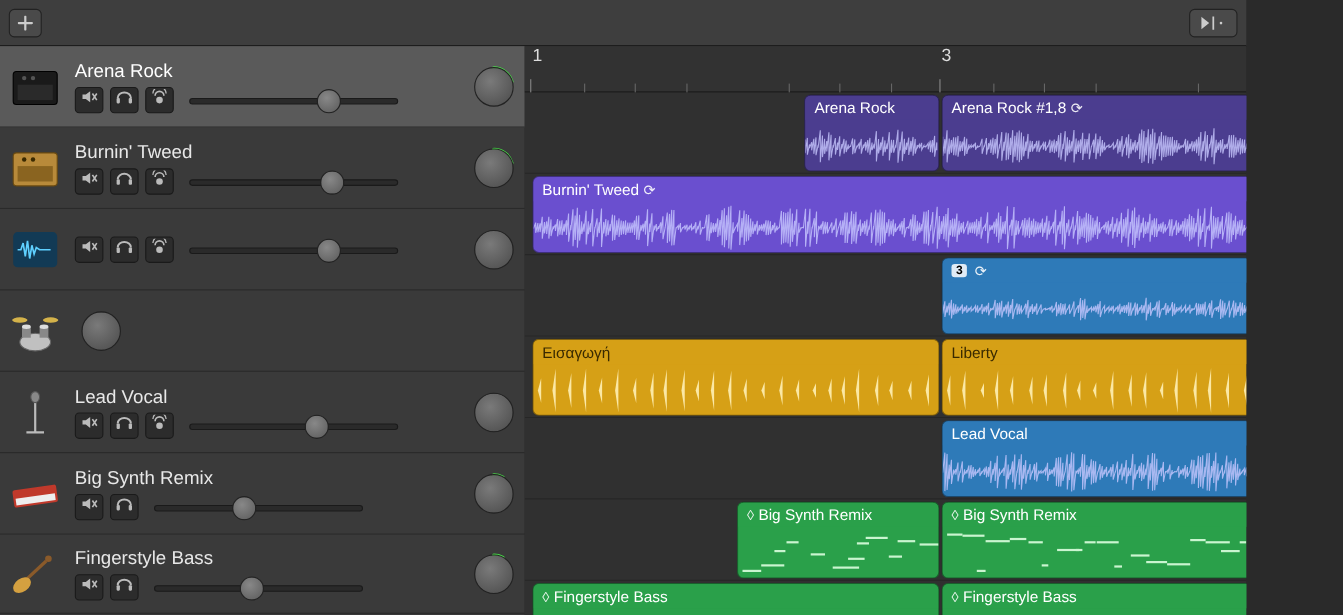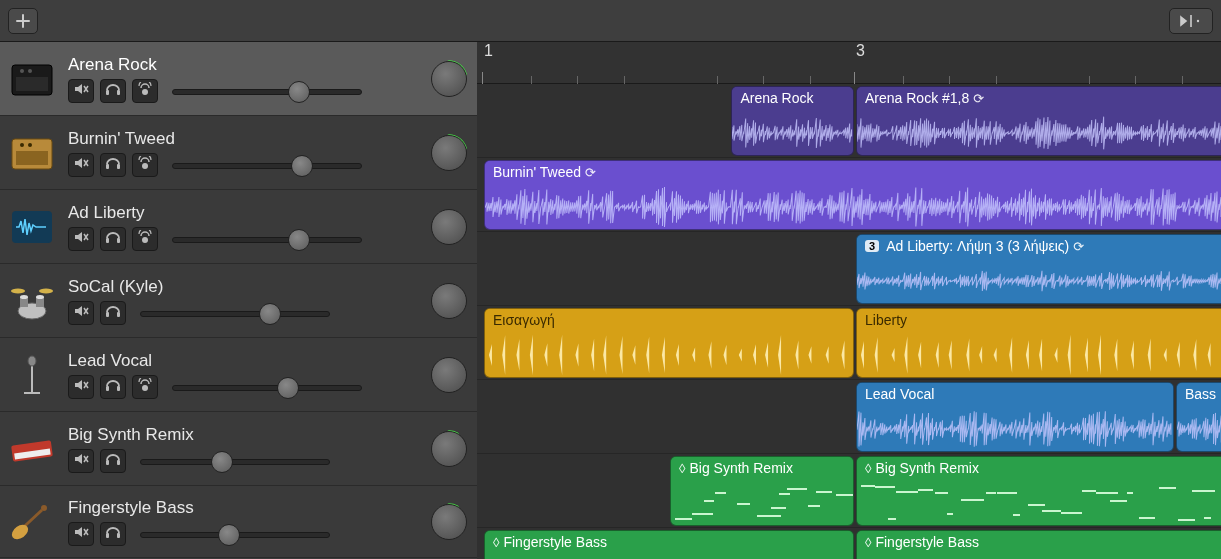--- a/index.html
+++ b/index.html
@@ -1,17 +1,17 @@
 <!DOCTYPE html>
 <html><head>
 <meta charset="utf-8">
 <style>
 * { margin:0; padding:0; box-sizing:border-box; font-family:-apple-system,Helvetica,Arial,sans-serif; }
 html,body { width:1221px; height:559px; background:#2a2a2a; overflow:hidden; }
-.app { display:flex; flex-direction:column; width:1221px; height:559px; }
+.app { display:flex; flex-direction:column; width:1133px; height:559px; }
 .toolbar { height:42px; background:#3e3e3e; border-bottom:1px solid #1a1a1a; display:flex; align-items:center; padding:0 8px; }
 .tb-btn { width:30px; height:26px; background:#4a4a4a; border:1px solid #222; border-radius:5px; display:flex; align-items:center; justify-content:center; cursor:pointer; color:#ccc; }
 .tb-spacer { flex:1; }
 .main { flex:1; display:flex; }
 .track-list { width:477px; background:#3a3a3a; display:flex; flex-direction:column; }
 .track { height:74px; display:flex; align-items:center; padding:4px 8px 4px 6px; border-bottom:1px solid #2a2a2a; gap:10px; }
 .track.selected { background:#5a5a5a; }
 .track.last { height:72px; }
 .t-icon { width:52px; height:52px; border-radius:6px; display:flex; align-items:center; justify-content:center; flex-shrink:0; }
 .t-body { flex:1; display:flex; flex-direction:column; gap:4px; }
@@ -158,21 +158,20 @@
     </div>
         </div>
         <div class="track">
     <div class="t-icon">
             <svg width="48" height="48" viewBox="0 0 48 48">
               <rect x="4" y="8" width="40" height="32" rx="4" fill="#123a55"></rect>
               <path d="M8 24h3l2-6 2 12 2-14 2 16 2-12 2 8 2-6 3 2h10" stroke="#5fd0ff" stroke-width="1.5" fill="none"></path>
             </svg>
           </div>
     <div class="t-body">
-      <div class="t-name">Ad Liberty</div>
       <div class="t-ctrls">
         <div class="sq">
                 <span><svg width="16" height="14" viewBox="0 0 16 14">
                     <path d="M2 5h3l4-3v10l-4-3H2z" fill="#bbb"></path>
                     <path d="M11 4l4 6M15 4l-4 6" stroke="#bbb" stroke-width="1.5"></path>
                   </svg></span>
               </div>
         <div class="sq">
                 <span><svg width="18" height="14" viewBox="0 0 18 14">
                     <path d="M3 8a6 5 0 0 1 12 0" stroke="#bbb" stroke-width="1.8" fill="none"></path>
@@ -203,43 +202,20 @@
             <svg width="48" height="48" viewBox="0 0 48 48">
               <ellipse cx="24" cy="34" rx="14" ry="8" fill="#c0c0c0" stroke="#666"></ellipse>
               <rect x="12" y="20" width="8" height="10" fill="#888"></rect>
               <rect x="28" y="20" width="8" height="10" fill="#888"></rect>
               <ellipse cx="16" cy="20" rx="4" ry="2" fill="#ddd"></ellipse>
               <ellipse cx="32" cy="20" rx="4" ry="2" fill="#ddd"></ellipse>
               <ellipse cx="10" cy="14" rx="7" ry="2.5" fill="#d4b24a"></ellipse>
               <ellipse cx="38" cy="14" rx="7" ry="2.5" fill="#d4b24a"></ellipse>
             </svg>
           </div>
-    <div class="t-body">
-      <div class="t-name">SoCal (Kyle)</div>
-      <div class="t-ctrls">
-        <div class="sq">
-                <span><svg width="16" height="14" viewBox="0 0 16 14">
-                    <path d="M2 5h3l4-3v10l-4-3H2z" fill="#bbb"></path>
-                    <path d="M11 4l4 6M15 4l-4 6" stroke="#bbb" stroke-width="1.5"></path>
-                  </svg></span>
-              </div>
-        <div class="sq">
-                <span><svg width="18" height="14" viewBox="0 0 18 14">
-                    <path d="M3 8a6 5 0 0 1 12 0" stroke="#bbb" stroke-width="1.8" fill="none"></path>
-                    <rect x="2" y="8" width="3" height="5" rx="1" fill="#bbb"></rect>
-                    <rect x="13" y="8" width="3" height="5" rx="1" fill="#bbb"></rect>
-                  </svg></span>
-              </div>
-
-        <div class="slider">
-          <div class="slider-track"></div>
-          <div class="slider-thumb" style="left:118.99999999999999px"></div>
-        </div>
-      </div>
-    </div>
     <div class="knob-wrap">
 
       <div class="knob"></div>
     </div>
         </div>
         <div class="track">
     <div class="t-icon">
             <svg width="48" height="48" viewBox="0 0 48 48">
               <line x1="24" y1="8" x2="24" y2="42" stroke="#bbb" stroke-width="2"></line>
               <ellipse cx="24" cy="10" rx="4" ry="5" fill="#888" stroke="#555"></ellipse>
@@ -408,21 +384,20 @@
       <span class="loop-icn">⟳</span>
     </div>
     <div class="region-body"><svg class="wave" viewBox="0 0 742 46" preserveAspectRatio="none">
                 <path d="M0 23 L0 22.1390945524001 L0 23.8609054475999 L2 18.549303217789305 L2 27.450696782210695 L4 18.964971193143967 L4 27.035028806856033 L6 19.20447088092436 L6 26.79552911907564 L8 13.46670424218444 L8 32.53329575781556 L10 18.056552761480646 L10 27.943447238519354 L12 17.495515991136234 L12 28.504484008863766 L14 13.493323078020717 L14 32.506676921979285 L16 15.770347604552018 L16 30.22965239544798 L18 21.844647626900343 L18 24.155352373099657 L20 20.215045234053477 L20 25.784954765946523 L22 15.498915172150166 L22 30.501084827849834 L24 16.84878007009885 L24 29.15121992990115 L26 16.590353635114084 L26 29.409646364885916 L28 19.571317508971017 L28 26.428682491028983 L30 16.60884860216915 L30 29.39115139783085 L32 10.726498095622244 L32 35.27350190437775 L34 20.75144340535572 L34 25.24855659464428 L36 6.89983556155342 L36 39.10016443844658 L38 12.345019583551226 L38 33.65498041644877 L40 5.6702411300526485 L40 40.329758869947355 L42 11.755937853819356 L42 34.244062146180646 L44 17.49244667958765 L44 28.50755332041235 L46 19.489426480844116 L46 26.510573519155884 L48 8.322064974468098 L48 37.6779350255319 L50 17.352328586409172 L50 28.647671413590828 L52 19.16449628038196 L52 26.83550371961804 L54 6.7733198056732675 L54 39.22668019432673 L56 22.514744945301135 L56 23.485255054698865 L58 14.859239237672474 L58 31.140760762327524 L60 18.299409625027486 L60 27.700590374972514 L62 6.219965864941461 L62 39.78003413505854 L64 17.958063018656826 L64 28.041936981343174 L66 15.44285688573584 L66 30.55714311426416 L68 16.570626653102295 L68 29.429373346897705 L70 19.942390442168485 L70 26.057609557831515 L72 11.66595903902146 L72 34.33404096097854 L74 12.27457908619644 L74 33.72542091380356 L76 16.594807287968397 L76 29.405192712031603 L78 14.91742936756936 L78 31.082570632430638 L80 16.694971479520845 L80 29.305028520479155 L82 17.29043838568177 L82 28.70956161431823 L84 16.66629785920353 L84 29.33370214079647 L86 18.55719928566203 L86 27.44280071433797 L88 18.485346487702575 L88 27.514653512297425 L90 18.684235817206773 L90 27.315764182793227 L92 16.7065934475362 L92 29.2934065524638 L94 12.628742210099928 L94 33.37125778990007 L96 12.309360143481609 L96 33.69063985651839 L98 20.5816799660692 L98 25.4183200339308 L100 19.582486618623953 L100 26.417513381376047 L102 17.00263290905846 L102 28.99736709094154 L104 6.978026278345393 L104 39.021973721654604 L106 19.297481949634555 L106 26.702518050365445 L108 10.465467895039499 L108 35.534532104960505 L110 21.058895045051578 L110 24.941104954948422 L112 19.86621555834152 L112 26.13378444165848 L114 21.76998138201828 L114 24.23001861798172 L116 18.335530581503363 L116 27.664469418496637 L118 13.036460567272059 L118 32.96353943272794 L120 22.980218430240726 L120 23.019781569759274 L122 9.750510018497922 L122 36.24948998150208 L124 10.990300857637996 L124 35.009699142362 L126 7.480394163358568 L126 38.51960583664143 L128 7.687918122733224 L128 38.31208187726678 L130 22.577447799868317 L130 23.422552200131683 L132 21.1851442103557 L132 24.8148557896443 L134 19.00963614340673 L134 26.99036385659327 L136 22.576331904379764 L136 23.423668095620236 L138 21.454197866094823 L138 24.545802133905177 L140 20.523788284594204 L140 25.476211715405796 L142 22.20063097956355 L142 23.79936902043645 L144 20.556800814147742 L144 25.443199185852258 L146 21.663726636907978 L146 24.336273363092022 L148 18.150122037596432 L148 27.849877962403568 L150 21.503232632554592 L150 24.496767367445408 L152 16.903777729842837 L152 29.096222270157163 L154 22.498671789530384 L154 23.501328210469616 L156 22.919375117843657 L156 23.080624882156343 L158 11.862598227530365 L158 34.13740177246964 L160 11.334022461323828 L160 34.665977538676174 L162 18.265859964512018 L162 27.734140035487982 L164 18.966287997282244 L164 27.033712002717756 L166 19.347824896879107 L166 26.652175103120893 L168 14.915075516549726 L168 31.084924483450273 L170 16.300864367976423 L170 29.699135632023577 L172 7.72463228789236 L172 38.27536771210764 L174 6.0749780641727895 L174 39.92502193582721 L176 12.106363794722473 L176 33.89363620527753 L178 4.815216576721973 L178 41.18478342327803 L180 3.8946108047497887 L180 42.10538919525021 L182 18.33889161994513 L182 27.66110838005487 L184 22.804689025396375 L184 23.195310974603625 L186 19.601403721547175 L186 26.398596278452825 L188 7.853811484372679 L188 38.14618851562732 L190 14.502878376740725 L190 31.497121623259275 L192 7.968709204432171 L192 38.03129079556783 L194 11.078237775084677 L194 34.92176222491533 L196 11.918011397361223 L196 34.08198860263877 L198 15.059357419750153 L198 30.940642580249847 L200 17.50562242943214 L200 28.49437757056786 L202 19.932738360468143 L202 26.067261639531857 L204 17.049226852537338 L204 28.950773147462662 L206 20.54550030366642 L206 25.45449969633358 L208 20.245282914173227 L208 25.754717085826773 L210 19.536356057614846 L210 26.463643942385154 L212 16.544356412107845 L212 29.455643587892155 L214 16.62676993542524 L214 29.37323006457476 L216 17.41884569387629 L216 28.58115430612371 L218 20.704268963975185 L218 25.295731036024815 L220 18.723800428857633 L220 27.276199571142367 L222 21.237956442861204 L222 24.762043557138796 L224 22.56674767998912 L224 23.43325232001088 L226 8.399427241540351 L226 37.60057275845965 L228 9.464137166721779 L228 36.53586283327822 L230 10.098923885571883 L230 35.901076114428115 L232 9.212015826041878 L232 36.78798417395812 L234 6.35929938628264 L234 39.64070061371736 L236 10.658530067497573 L236 35.34146993250243 L238 16.892908405733817 L238 29.107091594266183 L240 6.895198083742997 L240 39.104801916257 L242 18.787587555203736 L242 27.212412444796264 L244 22.56867948848213 L244 23.43132051151787 L246 22.429501665204775 L246 23.570498334795225 L248 6.44693972130586 L248 39.55306027869414 L250 17.706651090360378 L250 28.293348909639622 L252 6.495215088591973 L252 39.504784911408024 L254 22.252200940516364 L254 23.747799059483636 L256 14.724533979696467 L256 31.275466020303533 L258 8.86495108825373 L258 37.13504891174627 L260 21.32364552022255 L260 24.67635447977745 L262 21.107980844683226 L262 24.892019155316774 L264 17.31383341449463 L264 28.68616658550537 L266 17.87282605010805 L266 28.12717394989195 L268 18.21342550235677 L268 27.78657449764323 L270 22.90160890907463 L270 23.09839109092537 L272 18.419036221011883 L272 27.580963778988117 L274 21.141785818997146 L274 24.858214181002854 L276 14.89274572826566 L276 31.10725427173434 L278 22.810952162947213 L278 23.189047837052787 L280 16.78892943442582 L280 29.21107056557418 L282 16.478306801290728 L282 29.521693198709272 L284 9.738190822383377 L284 36.26180917761663 L286 9.757338558761196 L286 36.2426614412388 L288 17.865169651032094 L288 28.134830348967906 L290 8.733536851063345 L290 37.26646314893665 L292 10.97642221788159 L292 35.02357778211841 L294 9.133459963037293 L294 36.866540036962704 L296 20.31502233196807 L296 25.68497766803193 L298 15.94003542536539 L298 30.05996457463461 L300 19.15156188505874 L300 26.84843811494126 L302 17.270726742218837 L302 28.729273257781163 L304 15.859054262868046 L304 30.140945737131954 L306 21.23686894868952 L306 24.76313105131048 L308 9.723663902788651 L308 36.27633609721135 L310 21.557247703074474 L310 24.442752296925526 L312 7.421210498715217 L312 38.57878950128478 L314 9.839731645235865 L314 36.160268354764135 L316 7.221471359451151 L316 38.77852864054885 L318 8.998771103532722 L318 37.00122889646728 L320 9.783142884555067 L320 36.21685711544493 L322 18.299628991173172 L322 27.700371008826828 L324 15.441224355398939 L324 30.558775644601063 L326 17.069459995617095 L326 28.930540004382905 L328 15.749451419671843 L328 30.250548580328157 L330 19.265616571793593 L330 26.734383428206407 L332 22.478901067018654 L332 23.521098932981346 L334 20.111387228633394 L334 25.888612771366606 L336 17.205062070395158 L336 28.794937929604842 L338 14.613138546742181 L338 31.38686145325782 L340 22.512380888106794 L340 23.487619111893206 L342 22.078876477915532 L342 23.921123522084468 L344 15.561856836761706 L344 30.438143163238294 L346 11.372996511708399 L346 34.6270034882916 L348 11.916956614863436 L348 34.08304338513656 L350 16.90267336998529 L350 29.09732663001471 L352 18.592706405696173 L352 27.407293594303827 L354 19.97544100969201 L354 26.02455899030799 L356 9.025274254751455 L356 36.97472574524855 L358 8.958423307172739 L358 37.04157669282726 L360 7.507937592729073 L360 38.49206240727093 L362 20.425477576760144 L362 25.574522423239856 L364 9.339240884542285 L364 36.660759115457715 L366 22.435278472506436 L366 23.564721527493564 L368 4.742210991706187 L368 41.25778900829381 L370 12.83078991239851 L370 33.16921008760149 L372 17.472908939883233 L372 28.527091060116767 L374 12.932993049172762 L374 33.067006950827235 L376 11.157275934248258 L376 34.84272406575174 L378 5.8908904893537155 L378 40.109109510646284 L380 16.351575900726395 L380 29.648424099273605 L382 15.090602837976206 L382 30.909397162023794 L384 15.123237837070949 L384 30.87676216292905 L386 10.639472764718473 L386 35.36052723528152 L388 16.94745119778901 L388 29.05254880221099 L390 18.904479100453436 L390 27.095520899546564 L392 17.880191586438567 L392 28.119808413561433 L394 22.583295385868148 L394 23.416704614131852 L396 17.014831474835745 L396 28.985168525164255 L398 18.50366692063401 L398 27.49633307936599 L400 18.32235261760463 L400 27.67764738239537 L402 17.75157926317928 L402 28.24842073682072 L404 15.542586095571696 L404 30.457413904428304 L406 17.235379574354056 L406 28.764620425645944 L408 13.478768563574604 L408 32.521231436425396 L410 22.443721182325238 L410 23.556278817674762 L412 20.204671958237004 L412 25.795328041762996 L414 9.502867559867639 L414 36.49713244013236 L416 20.53310852286029 L416 25.46689147713971 L418 21.085287308338604 L418 24.914712691661396 L420 17.810413572472548 L420 28.189586427527452 L422 15.101076602360774 L422 30.898923397639226 L424 9.845778147858152 L424 36.154221852141845 L426 12.770397943730421 L426 33.22960205626958 L428 17.856548133741065 L428 28.143451866258935 L430 17.328593603566322 L430 28.671406396433678 L432 4.354635772172788 L432 41.645364227827216 L434 20.993004676183652 L434 25.006995323816348 L436 15.97704950312485 L436 30.02295049687515 L438 4.949096304896518 L438 41.050903695103486 L440 16.579992830642908 L440 29.420007169357092 L442 17.231013685465115 L442 28.768986314534885 L444 22.245472552028534 L444 23.754527447971466 L446 16.247716315986402 L446 29.752283684013598 L448 14.5186775185695 L448 31.4813224814305 L450 16.076189733620026 L450 29.923810266379974 L452 14.0826180423276 L452 31.9173819576724 L454 16.912008825419527 L454 29.087991174580473 L456 15.148055689963273 L456 30.85194431003673 L458 17.292585001563687 L458 28.707414998436313 L460 18.33052069043252 L460 27.66947930956748 L462 18.71513808654753 L462 27.28486191345247 L464 15.034450370403974 L464 30.965549629596026 L466 18.50793140490907 L466 27.49206859509093 L468 12.563558256391092 L468 33.43644174360891 L470 16.98841850689126 L470 29.01158149310874 L472 21.749920754306196 L472 24.250079245693804 L474 17.89919220630604 L474 28.10080779369396 L476 7.408410457198206 L476 38.59158954280179 L478 20.761728926354593 L478 25.238271073645407 L480 17.57752284234523 L480 28.42247715765477 L482 8.33002384615451 L482 37.66997615384549 L484 4.320446677176683 L484 41.67955332282332 L486 18.85173344130405 L486 27.14826655869595 L488 15.768371466985702 L488 30.231628533014298 L490 22.17237066871738 L490 23.82762933128262 L492 13.400058220317135 L492 32.599941779682865 L494 20.930928428534315 L494 25.069071571465685 L496 8.449841303846647 L496 37.55015869615335 L498 12.956004217724292 L498 33.04399578227571 L500 15.085636768860443 L500 30.914363231139557 L502 14.049906017160227 L502 31.950093982839775 L504 9.952056611784904 L504 36.047943388215096 L506 10.904055052398428 L506 35.09594494760157 L508 11.951967769545453 L508 34.048032230454545 L510 14.429233618783483 L510 31.570766381216515 L512 16.80983448932528 L512 29.19016551067472 L514 13.181887393787573 L514 32.81811260621242 L516 18.03825547294557 L516 27.96174452705443 L518 22.637626594648943 L518 23.362373405351057 L520 21.068885792769006 L520 24.931114207230994 L522 18.0163375629245 L522 27.9836624370755 L524 16.986562351954255 L524 29.013437648045745 L526 19.749426312443845 L526 26.250573687556155 L528 13.598050890352578 L528 32.40194910964742 L530 19.356455095713095 L530 26.643544904286905 L532 14.856425224959864 L532 31.143574775040136 L534 17.491772308174255 L534 28.508227691825745 L536 9.954429087113791 L536 36.045570912886205 L538 15.406035276319848 L538 30.593964723680152 L540 13.904819454915529 L540 32.095180545084474 L542 6.489287719370509 L542 39.51071228062949 L544 17.963902786283168 L544 28.036097213716832 L546 8.046445150174879 L546 37.953554849825125 L548 5.404787368270785 L548 40.59521263172921 L550 14.002522458888151 L550 31.99747754111185 L552 11.77416468774716 L552 34.22583531225284 L554 18.860208952365525 L554 27.139791047634475 L556 14.23064437666127 L556 31.769355623338733 L558 17.520969732922943 L558 28.479030267077057 L560 18.07409572094596 L560 27.92590427905404 L562 10.843801752856454 L562 35.15619824714355 L564 16.57921834945342 L564 29.42078165054658 L566 14.831615101605834 L566 31.168384898394166 L568 14.918239229978058 L568 31.081760770021944 L570 19.84329834483058 L570 26.15670165516942 L572 19.20211509175162 L572 26.79788490824838 L574 17.88153983184398 L574 28.11846016815602 L576 20.022004321547474 L576 25.977995678452526 L578 22.450433248307053 L578 23.549566751692947 L580 15.812736964166994 L580 30.187263035833006 L582 15.585916233744431 L582 30.41408376625557 L584 21.237118050336065 L584 24.762881949663935 L586 16.55912089560557 L586 29.44087910439443 L588 18.523751173400285 L588 27.476248826599715 L590 20.308557973703127 L590 25.691442026296873 L592 17.2016930518611 L592 28.7983069481389 L594 14.84113400939605 L594 31.15886599060395 L596 15.455425989651774 L596 30.544574010348228 L598 11.263049921672867 L598 34.73695007832713 L600 12.807964962962945 L600 33.19203503703706 L602 14.444350182135382 L602 31.55564981786462 L604 19.01253376311654 L604 26.98746623688346 L606 6.506220659421675 L606 39.49377934057833 L608 12.692255161990072 L608 33.307744838009924 L610 19.26333807575577 L610 26.73666192424423 L612 6.1598090723882315 L612 39.84019092761177 L614 21.44491512386923 L614 24.55508487613077 L616 20.445107372197572 L616 25.554892627802428 L618 4.792792568327037 L618 41.20720743167296 L620 12.71073631135421 L620 33.28926368864579 L622 14.262235118268938 L622 31.73776488173106 L624 13.647574160723916 L624 32.35242583927608 L626 17.602733223062522 L626 28.397266776937478 L628 12.818945833146346 L628 33.181054166853656 L630 22.819487609873782 L630 23.180512390126218 L632 9.930619130449628 L632 36.06938086955037 L634 9.204260409716214 L634 36.79573959028379 L636 10.552884616807445 L636 35.44711538319255 L638 16.66093835736173 L638 29.33906164263827 L640 12.685267878118712 L640 33.31473212188129 L642 17.426411340668132 L642 28.573588659331868 L644 16.248657790855216 L644 29.751342209144784 L646 16.054939232440255 L646 29.945060767559745 L648 20.61125742106327 L648 25.38874257893673 L650 22.830320240144726 L650 23.169679759855274 L652 19.272126790044346 L652 26.727873209955654 L654 14.490133470092177 L654 31.509866529907825 L656 15.042885498941217 L656 30.957114501058783 L658 12.664853517517834 L658 33.335146482482166 L660 18.458209524051348 L660 27.541790475948652 L662 19.882698064221536 L662 26.117301935778464 L664 14.83359763440485 L664 31.16640236559515 L666 18.74200484958177 L666 27.25799515041823 L668 5.902713679326407 L668 40.09728632067359 L670 5.973705064160782 L670 40.02629493583922 L672 22.35370470022221 L672 23.64629529977779 L674 15.512242125691035 L674 30.487757874308965 L676 13.647652770761598 L676 32.352347229238404 L678 21.172523438646873 L678 24.827476561353127 L680 5.283729440707393 L680 40.71627055929261 L682 11.55663365671816 L682 34.44336634328184 L684 6.463926504294147 L684 39.53607349570585 L686 5.939262833384493 L686 40.06073716661551 L688 10.847570029265524 L688 35.152429970734474 L690 10.309876266569413 L690 35.69012373343059 L692 9.130017376854173 L692 36.86998262314583 L694 21.24691606776513 L694 24.75308393223487 L696 21.699635216218358 L696 24.300364783781642 L698 22.38575616599406 L698 23.61424383400594 L700 18.101493274940182 L700 27.898506725059818 L702 18.052245526278618 L702 27.947754473721382 L704 22.62826970112242 L704 23.37173029887758 L706 14.969191237894792 L706 31.03080876210521 L708 22.235269815763974 L708 23.764730184236026 L710 21.725159020386805 L710 24.274840979613195 L712 16.491612262095515 L712 29.508387737904485 L714 18.49805436971918 L714 27.50194563028082 L716 14.199327979729933 L716 31.800672020270067 L718 21.47981969031507 L718 24.52018030968493 L720 20.487297875196123 L720 25.512702124803877 L722 14.15700088283588 L722 31.84299911716412 L724 11.6678926440996 L724 34.3321073559004 L726 15.706585563564387 L726 30.29341443643561 L728 9.567349115962218 L728 36.432650884037784 L730 17.59849592416292 L730 28.40150407583708 L732 9.283941606938344 L732 36.71605839306166 L734 8.101982040000934 L734 37.898017959999066 L736 20.2615576466096 L736 25.7384423533904 L738 13.473804586691047 L738 32.526195413308955 L740 22.579611326574724 L740 23.420388673425276" stroke="rgba(200,200,255,0.8)" stroke-width="1" fill="none"></path>
               </svg></div>
           </div>
           <div class="region c-blue" style="left: 379px; width: 370px; top: 150px;">
     <div class="region-hdr">
       <span class="badge">3</span>
 
-      <span>Ad Liberty: Λήψη 3 (3 λήψεις)</span>
       <span class="loop-icn">⟳</span>
     </div>
     <div class="region-body"><svg class="wave" viewBox="0 0 370 46" preserveAspectRatio="none">
                 <path d="M0 23 L0 18.958683111949945 L0 27.041316888050055 L2 16.191165043169487 L2 29.808834956830513 L4 20.04308528226563 L4 25.95691471773437 L6 17.551785916082302 L6 28.448214083917698 L8 14.898701882764907 L8 31.101298117235093 L10 18.070773566087162 L10 27.929226433912838 L12 18.88317760669495 L12 27.11682239330505 L14 20.839476352554474 L14 25.160523647445526 L16 21.872715406544568 L16 24.127284593455432 L18 19.047017723490676 L18 26.952982276509324 L20 21.024757048670704 L20 24.975242951329296 L22 19.84780868032914 L22 26.15219131967086 L24 21.91707318551307 L24 24.08292681448693 L26 21.179697113963535 L26 24.820302886036465 L28 22.631236417766345 L28 23.368763582233655 L30 20.151963494795567 L30 25.848036505204433 L32 19.829698929315448 L32 26.170301070684552 L34 21.90793389900194 L34 24.09206610099806 L36 18.64490215264863 L36 27.35509784735137 L38 20.89752677495072 L38 25.10247322504928 L40 20.138660325639503 L40 25.861339674360497 L42 17.56185418671091 L42 28.43814581328909 L44 22.008645547140176 L44 23.991354452859824 L46 22.080295831541832 L46 23.919704168458168 L48 15.061551762769945 L48 30.938448237230055 L50 17.73755539904518 L50 28.26244460095482 L52 17.349148914507214 L52 28.650851085492786 L54 15.77108260572714 L54 30.228917394272862 L56 20.97854427473954 L56 25.02145572526046 L58 19.043852667128665 L58 26.956147332871335 L60 16.435606978744232 L60 29.564393021255768 L62 19.325975899858655 L62 26.674024100141345 L64 14.276866968474033 L64 31.72313303152597 L66 22.52988689338581 L66 23.47011310661419 L68 18.183105020321875 L68 27.816894979678125 L70 18.67764935905077 L70 27.32235064094923 L72 19.779995045590518 L72 26.220004954409482 L74 22.914952072279497 L74 23.085047927720503 L76 18.263061810455017 L76 27.736938189544983 L78 15.162455694753206 L78 30.837544305246794 L80 20.559926273462736 L80 25.440073726537264 L82 18.796719463116798 L82 27.203280536883202 L84 20.709553121511103 L84 25.290446878488897 L86 18.10305928964584 L86 27.89694071035416 L88 22.916781379502908 L88 23.083218620497092 L90 19.06956209990465 L90 26.93043790009535 L92 22.859075958146764 L92 23.140924041853236 L94 22.38879798247082 L94 23.61120201752918 L96 22.867147280493132 L96 23.132852719506868 L98 21.813700544257138 L98 24.186299455742862 L100 20.053726898916114 L100 25.946273101083886 L102 22.078435490955087 L102 23.921564509044913 L104 16.81932680670662 L104 29.18067319329338 L106 19.093336705093627 L106 26.906663294906373 L108 17.725976730060182 L108 28.274023269939818 L110 18.584910268974063 L110 27.415089731025937 L112 18.171421048591547 L112 27.828578951408453 L114 22.403766721502432 L114 23.596233278497568 L116 18.975054586804422 L116 27.024945413195578 L118 22.833201203876488 L118 23.166798796123512 L120 16.324384241653586 L120 29.675615758346414 L122 22.591823099389583 L122 23.408176900610417 L124 19.730693134061138 L124 26.269306865938862 L126 13.353930523382667 L126 32.646069476617335 L128 15.205714877204365 L128 30.794285122795635 L130 14.054418961452951 L130 31.945581038547047 L132 19.85564226506648 L132 26.14435773493352 L134 22.239135506442878 L134 23.760864493557122 L136 21.28679560227971 L136 24.71320439772029 L138 21.383736872013078 L138 24.616263127986922 L140 20.153934577320378 L140 25.846065422679622 L142 18.57400749646133 L142 27.42599250353867 L144 16.13721507102575 L144 29.86278492897425 L146 22.990650192485184 L146 23.009349807514816 L148 20.104963238391527 L148 25.895036761608473 L150 22.644453465696692 L150 23.355546534303308 L152 20.889681149196374 L152 25.110318850803626 L154 21.658934247031294 L154 24.341065752968706 L156 20.033513805195877 L156 25.966486194804123 L158 22.533002738627097 L158 23.466997261372903 L160 20.685867407351218 L160 25.314132592648782 L162 18.44694604244112 L162 27.55305395755888 L164 20.531260774805855 L164 25.468739225194145 L166 19.656602226575277 L166 26.343397773424723 L168 19.370781368752343 L168 26.629218631247657 L170 17.031455503351157 L170 28.968544496648843 L172 17.313500889572527 L172 28.686499110427473 L174 21.894644343341156 L174 24.105355656658844 L176 17.304699545630875 L176 28.695300454369125 L178 18.32152043908349 L178 27.67847956091651 L180 21.64993415293103 L180 24.35006584706897 L182 19.39507920766483 L182 26.60492079233517 L184 19.779652653544073 L184 26.220347346455927 L186 13.190898102836016 L186 32.809101897163984 L188 19.017242294984257 L188 26.982757705015743 L190 17.18570147622922 L190 28.81429852377078 L192 22.272537588667937 L192 23.727462411332063 L194 21.60304332766666 L194 24.39695667233334 L196 16.39302861282256 L196 29.60697138717744 L198 15.428497324762986 L198 30.571502675237014 L200 22.766743560168813 L200 23.233256439831187 L202 22.24944988348415 L202 23.75055011651585 L204 17.777522996684624 L204 28.222477003315376 L206 19.59550453342783 L206 26.40449546657217 L208 21.825670197593002 L208 24.174329802406998 L210 16.84448675127023 L210 29.15551324872977 L212 18.180581042525127 L212 27.819418957474873 L214 21.21703705274652 L214 24.78296294725348 L216 21.986808604028305 L216 24.013191395971695 L218 20.681283957127945 L218 25.318716042872055 L220 22.739127824892144 L220 23.260872175107856 L222 19.82168551577015 L222 26.17831448422985 L224 21.832686998261646 L224 24.167313001738354 L226 19.11147668545393 L226 26.88852331454607 L228 22.152528960724837 L228 23.847471039275163 L230 22.53990790830958 L230 23.46009209169042 L232 17.60389411034668 L232 28.39610588965332 L234 18.154387976636627 L234 27.845612023363373 L236 18.742414578291896 L236 27.257585421708104 L238 18.244036405309863 L238 27.755963594690137 L240 16.67111594175848 L240 29.32888405824152 L242 22.743133320507987 L242 23.256866679492013 L244 17.831024043328824 L244 28.168975956671176 L246 15.43573324305676 L246 30.56426675694324 L248 22.974466805618594 L248 23.025533194381406 L250 21.664452808722228 L250 24.335547191277772 L252 20.450735771282652 L252 25.549264228717348 L254 14.431639630520591 L254 31.568360369479407 L256 15.634411620725125 L256 30.365588379274875 L258 17.55986843447468 L258 28.44013156552532 L260 22.73084486952269 L260 23.26915513047731 L262 15.70032180096267 L262 30.29967819903733 L264 21.885463528029675 L264 24.114536471970325 L266 15.60409577973586 L266 30.39590422026414 L268 17.40708503319037 L268 28.59291496680963 L270 20.492954815688293 L270 25.507045184311707 L272 16.97094179460185 L272 29.02905820539815 L274 17.565271856612732 L274 28.434728143387268 L276 19.573119533027093 L276 26.426880466972907 L278 20.710099753666473 L278 25.289900246333527 L280 19.873596007853756 L280 26.126403992146244 L282 21.54841388613494 L282 24.45158611386506 L284 22.80578632154644 L284 23.19421367845356 L286 19.487057738508675 L286 26.512942261491325 L288 22.0744919620428 L288 23.9255080379572 L290 17.455374126736082 L290 28.544625873263918 L292 20.8565759053291 L292 25.1434240946709 L294 21.378732965476164 L294 24.621267034523836 L296 17.656369015619173 L296 28.343630984380827 L298 16.584661250094783 L298 29.415338749905217 L300 22.716322446121154 L300 23.283677553878846 L302 17.050952478799 L302 28.949047521201 L304 17.201255944860492 L304 28.798744055139508 L306 13.556366422734545 L306 32.44363357726546 L308 20.432310681705584 L308 25.567689318294416 L310 20.72549276368083 L310 25.27450723631917 L312 17.628761256818883 L312 28.371238743181117 L314 13.917947532427872 L314 32.082052467572126 L316 22.78502046456368 L316 23.21497953543632 L318 22.2215421078487 L318 23.7784578921513 L320 22.785888277321583 L320 23.214111722678417 L322 19.031977776636126 L322 26.968022223363874 L324 22.690208023218517 L324 23.309791976781483 L326 22.802503866522706 L326 23.197496133477294 L328 15.975545615701439 L328 30.02445438429856 L330 16.59938250942963 L330 29.40061749057037 L332 20.626307334238405 L332 25.373692665761595 L334 18.20968634021488 L334 27.79031365978512 L336 17.80404722788685 L336 28.19595277211315 L338 21.09472788443489 L338 24.90527211556511 L340 20.890058004886487 L340 25.109941995113513 L342 20.742504564102155 L342 25.257495435897845 L344 21.26730633333687 L344 24.73269366666313 L346 21.534148176267315 L346 24.465851823732685 L348 21.677077170228493 L348 24.322922829771507 L350 21.951915651742034 L350 24.048084348257966 L352 22.261442819223145 L352 23.738557180776855 L354 19.353667933753258 L354 26.646332066246742 L356 16.996620609867566 L356 29.003379390132434 L358 16.22677648193382 L358 29.77322351806618 L360 16.821752136174606 L360 29.178247863825394 L362 14.961937590708768 L362 31.038062409291232 L364 20.666640945239823 L364 25.333359054760177 L366 20.099230843518335 L366 25.900769156481665 L368 15.034808555750267 L368 30.965191444249733" stroke="rgba(200,200,255,0.8)" stroke-width="1" fill="none"></path>
               </svg></div>
           </div>
           <div class="region c-yellow" style="left: 7px; width: 370px; top: 224px;">
     <div class="region-hdr">
 
       <span>Εισαγωγή</span>

